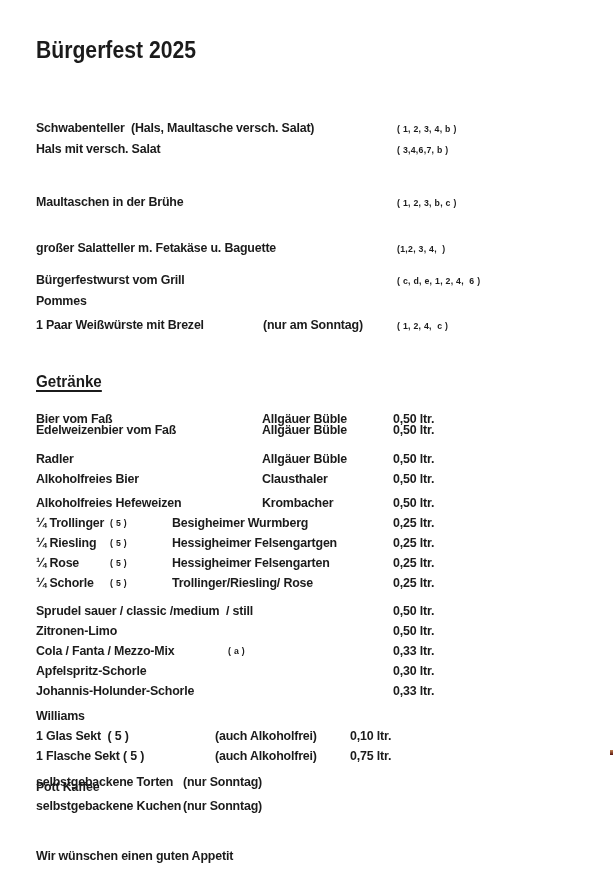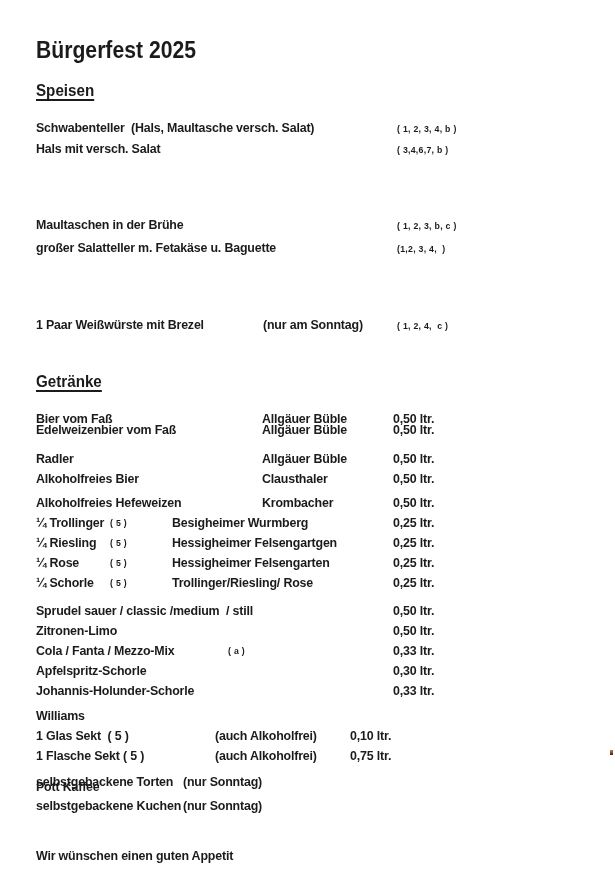--- a/index.html
+++ b/index.html
@@ -39,39 +39,43 @@
 </style>
 </head>
 <body>
 
 <div class="page">
 
   <div class="ln" style="top:37px;height:28px">
     <span class="t title x-name">Bürgerfest 2025</span>
   </div>
 
-  <div class="ln" style="top:81px;height:22px">
-    <span class="t h2 x-name">Speisen</span>
-  </div>
 
   <div class="ln" style="top:120px">
     <span class="t x-name">Schwabenteller  (Hals, Maultasche versch. Salat)</span>
     <span class="t small x-ann">( 1, 2, 3, 4, b )</span>
   </div>
   <div class="ln" style="top:141px">
     <span class="t x-name">Hals mit versch. Salat</span>
     <span class="t small x-ann">( 3,4,6,7, b )</span>
   </div>
-  <div class="ln" style="top:217px">
+  <div class="ln" style="top:194px">
     <span class="t x-name">Maultaschen in der Brühe</span>
     <span class="t small x-ann">( 1, 2, 3, b, c )</span>
   </div>
   <div class="ln" style="top:240px">
     <span class="t x-name">großer Salatteller m. Fetakäse u. Baguette</span>
     <span class="t small x-ann">(1,2, 3, 4,  )</span>
+  </div>
+  <div class="ln" style="top:272px">
+    <span class="t x-name">Bürgerfestwurst vom Grill</span>
+    <span class="t small x-ann">( c, d, e, 1, 2, 4,  6 )</span>
+  </div>
+  <div class="ln" style="top:293px">
+    <span class="t x-name">Pommes</span>
   </div>
   <div class="ln" style="top:317px">
     <span class="t x-name">1 Paar Weißwürste mit Brezel</span>
     <span class="t x-note">(nur am Sonntag)</span>
     <span class="t small x-ann">( 1, 2, 4,  c )</span>
   </div>
 
   <div class="ln" style="top:372px;height:22px">
     <span class="t h2 x-name">Getränke</span>
   </div>

